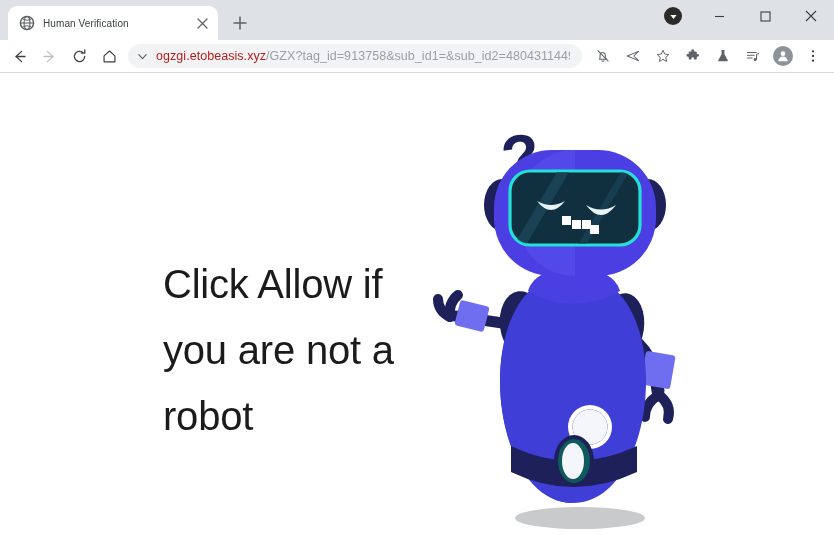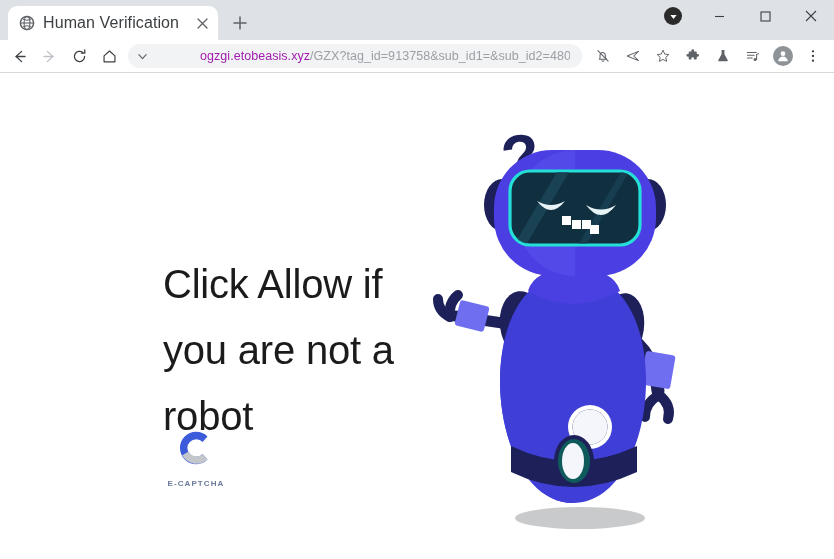--- a/index.html
+++ b/index.html
@@ -47,21 +47,21 @@
     gap: 8px;
   }
   .tab-favicon {
     width: 16px;
     height: 16px;
     flex: 0 0 16px;
     display: block;
   }
   .tab-title {
     flex: 1 1 auto;
-    font-size: 16px;
+    font-size: 10px;
     color: #3c4043;
     white-space: nowrap;
     overflow: hidden;
     text-overflow: ellipsis;
     letter-spacing: 0.1px;
   }
   .tab-close {
     flex: 0 0 16px;
     width: 16px;
     height: 16px;
@@ -145,21 +145,21 @@
     overflow: hidden;
     cursor: text;
   }
   .urltext {
     font-size: 12.5px;
     color: #9aa0a6;
     white-space: nowrap;
     overflow: hidden;
     letter-spacing: 0.05px;
   }
-  .urltext .host { color: #a21caf; margin-left: 44px; }
+  .urltext .host { color: #b91c1c; }
   .avatar-btn {
     width: 20px;
     height: 20px;
     border-radius: 50%;
     background: #8e9398;
     display: flex;
     align-items: center;
     justify-content: center;
     margin: 0 5px;
     cursor: pointer;
@@ -366,29 +366,20 @@
       </svg>
     </div>
   </div>
 
   <div class="toolbar-sep"></div>
 
   <div class="viewport">
 
     <div class="headline">Click Allow if you are not a robot</div>
 
-    <div class="brand">
-      <span class="brand-logo">
-        <svg width="46" height="46" viewBox="0 0 46 46">
-          <path d="M34.5 11.4 A16.2 16.2 0 1 0 34.5 34.6 L29.6 29.0 A8.8 8.8 0 1 1 29.6 17.0 Z" fill="#3b5bdb"></path>
-          <path d="M34.5 34.6 A16.2 16.2 0 0 1 9.2 30.2 L15.8 26.6 A8.8 8.8 0 0 0 29.6 29.0 Z" fill="#c3c7cc"></path>
-        </svg>
-      </span>
-      <span class="brand-name">E-CAPTCHA</span>
-    </div>
 
     <div class="robot">
       <svg width="300" height="420" viewBox="0 0 300 420">
 
         <ellipse cx="170" cy="405" rx="65" ry="11" fill="#c9cacb"></ellipse>
 
         <g fill="#1e2159">
           <text x="96" y="68" font-family="Liberation Sans, sans-serif" font-size="62" font-weight="bold" transform="rotate(-10 96 68)">?</text>
           <text x="128" y="72" font-family="Liberation Sans, sans-serif" font-size="50" font-weight="bold" transform="rotate(4 128 72)">?</text>
         </g>

